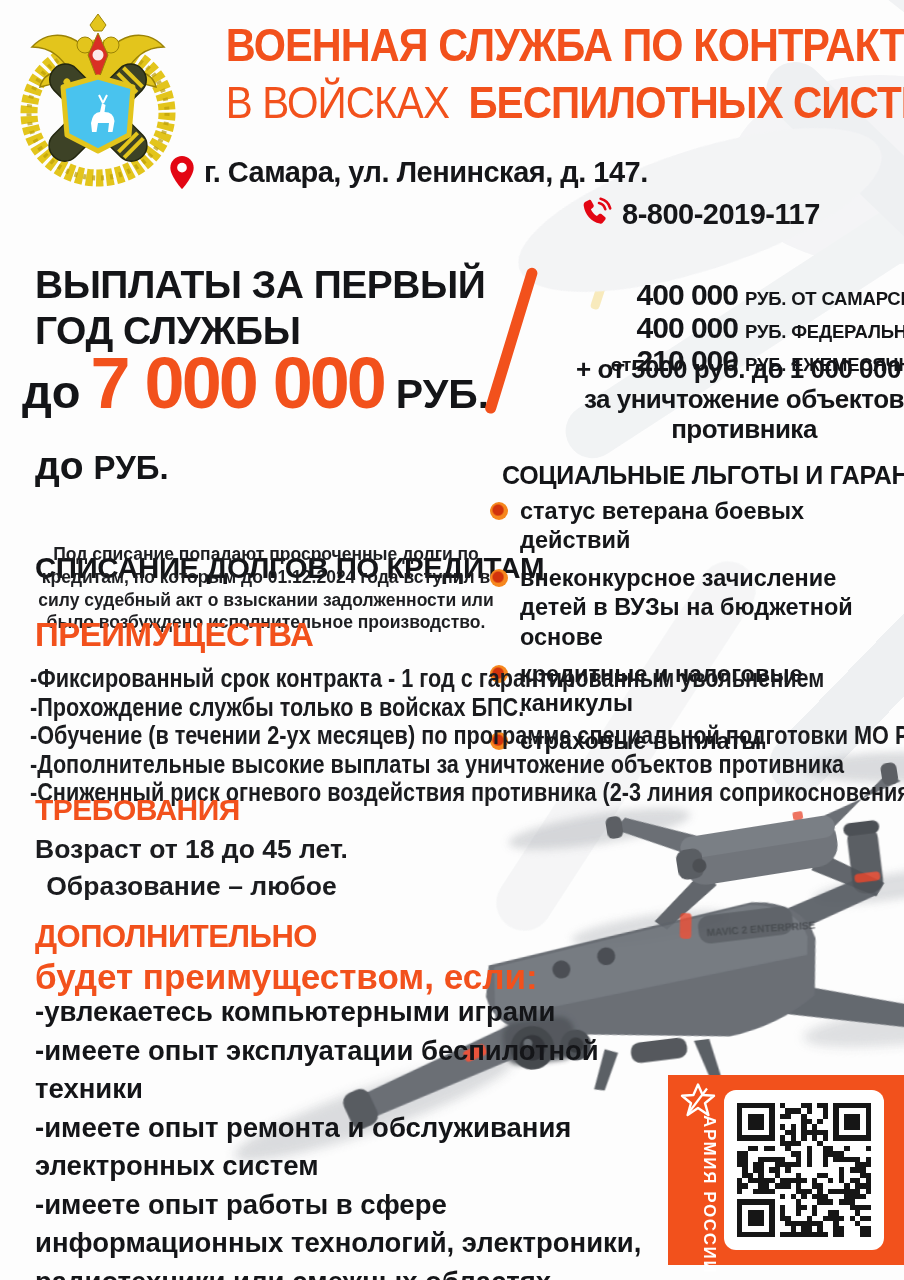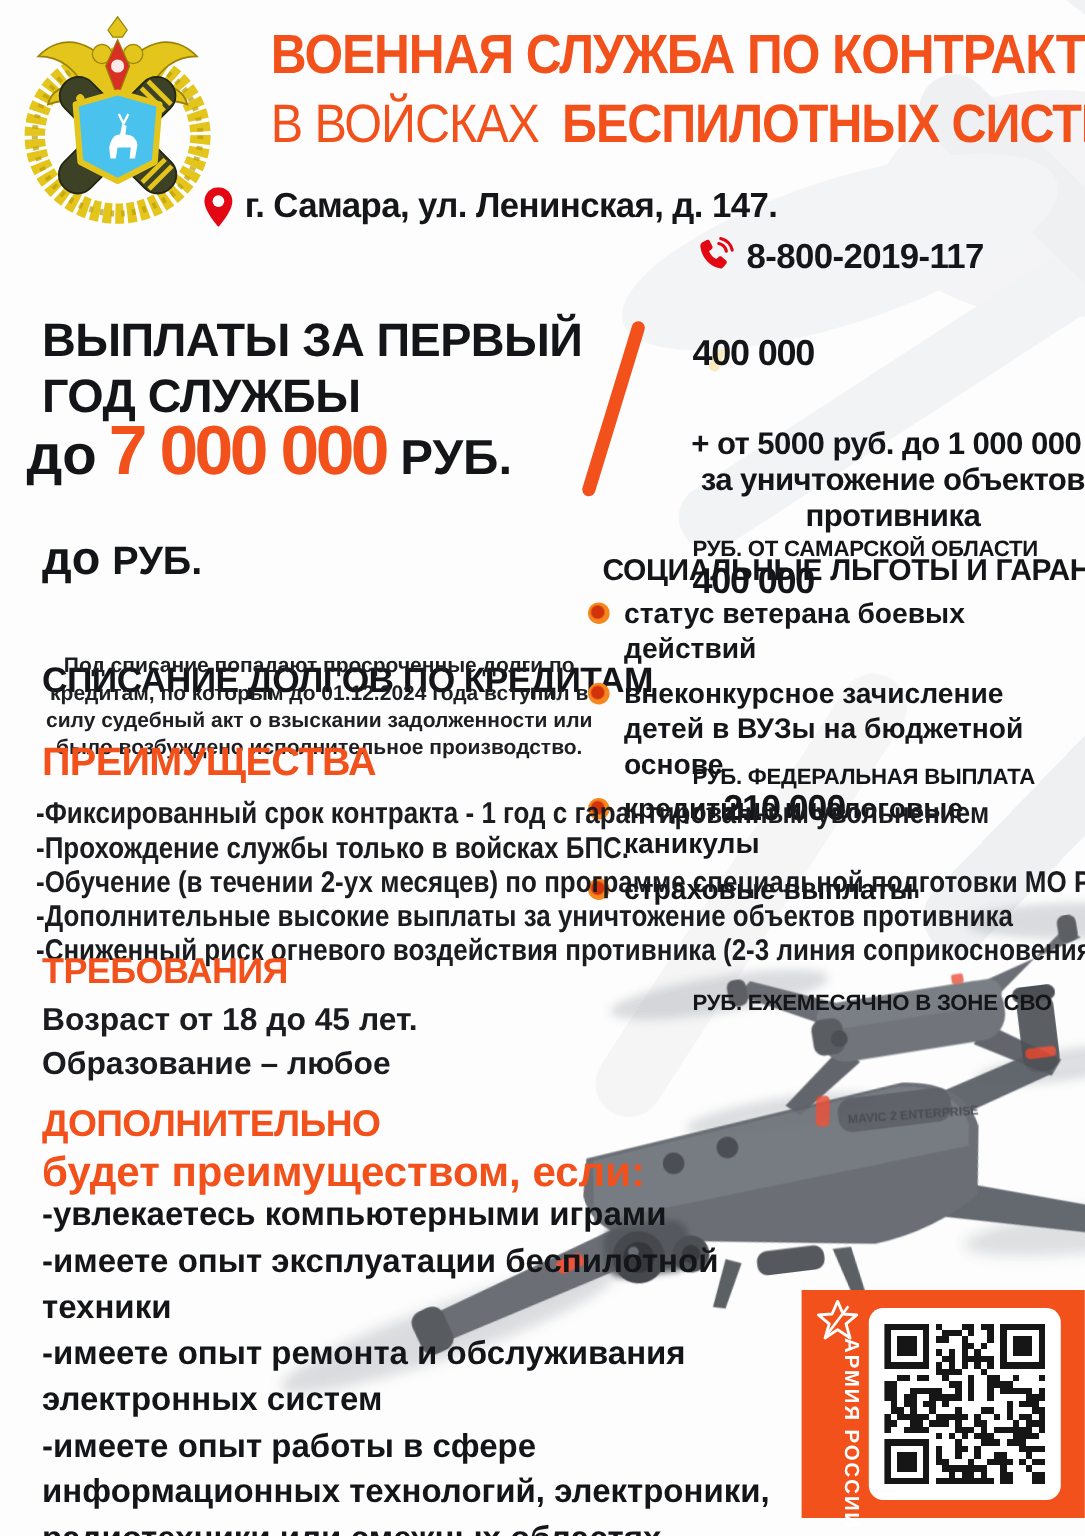--- a/index.html
+++ b/index.html
@@ -31,26 +31,26 @@
   .contact-text{font-size:29px; font-weight:800; color:#151619; letter-spacing:-0.5px;}
   .addr{left:170px; top:156px;}
   .phone1{left:578px; top:154px;}
   .phone2{left:578px; top:197px;}
   .pin-ic{width:24px; height:33px;}
   .ph-ic{width:34px; height:34px;}
   
   .pay-head{left:35px; top:262px; font-size:39px; font-weight:800; line-height:1.17; letter-spacing:-0.5px; color:#141518;}
   .pay-amount{left:22px; top:342px; display:flex; align-items:baseline; white-space:nowrap;}
   .pay-amount .pfx{font-size:47px; font-weight:800; color:#141518;}
-  .pay-amount .num{font-size:58px; font-weight:800; color:#f2511c; letter-spacing:-3px; margin-left:10px;}
+  .pay-amount .num{font-size:72px; font-weight:800; color:#f2511c; letter-spacing:-3px; margin-left:10px;}
   .pay-amount .sfx{font-size:41px; font-weight:800; color:#141518; margin-left:12px;}
   .slash{left:528px; top:268px; width:11px; height:152px; background:#f2511c; border-radius:6px;
          transform:rotate(17deg); transform-origin:top center;}
   .breakdown{left:570px; top:280px; width:334px;}
-  .bd-row{display:flex; align-items:baseline; line-height:1.0; margin-bottom:3px; white-space:nowrap;flex-direction:column;}
+  .bd-row{display:flex; align-items:baseline; line-height:1.0; margin-bottom:3px; white-space:nowrap;}
   .bd-num{flex:0 0 168px; text-align:right; font-size:30px; font-weight:800; letter-spacing:-1px; color:#141518;}
   .bd-num .sm{font-size:19px; letter-spacing:0;}
   .bd-label{font-size:18.5px; font-weight:800; color:#141518; margin-left:7px; letter-spacing:-0.2px;}
   .bonus{left:576px; top:354px; width:336px; color:#141518;}
   .bonus-l1{font-size:26px; font-weight:800; white-space:nowrap; letter-spacing:-0.5px;}
   .bonus-l2,.bonus-l3{font-size:26px; font-weight:800; text-align:center; letter-spacing:-0.5px; line-height:1.15;}
   
   .debt-amount{left:35px; top:444px; display:flex; align-items:baseline; white-space:nowrap;}
   .debt-amount .pfx{font-size:39px; font-weight:800; color:#141518;}
   .debt-amount .num{font-size:56px; font-weight:800; color:#f2511c; letter-spacing:-1.5px; margin-left:8px;}
@@ -63,21 +63,21 @@
   .ben-item{display:flex; margin-bottom:8px;}
   .ben-dot{flex:0 0 18px; height:18px; border-radius:50%; margin:5px 12px 0 0;
            background:radial-gradient(circle at 45% 45%, #d2330c 0 34%, #f6871e 46% 100%);}
   .ben-text{font-size:23.5px; font-weight:600; color:#151619; line-height:1.25;}
   
   .sec-head{color:#f2511c; font-weight:800; letter-spacing:-0.5px; white-space:nowrap;}
   .adv-head{left:35px; top:616px; font-size:33px;}
   .adv-list{left:30px; top:664px; width:1010px; transform:scaleX(.866); transform-origin:left top;}
   .adv-item{font-size:25px; font-weight:700; color:#1b1c1f; line-height:28.5px; white-space:nowrap;}
   .req-head{left:35px; top:793px; font-size:30px;}
-  .req-items{left:35px; top:831px;}
+  .req-items{left:35px; top:831px;text-align:center;}
   .req-item{font-size:26.5px; font-weight:600; color:#1b1c1f; line-height:37px;}
   .add-head{left:35px; top:919px; font-size:31px;}
   .add-sub{left:35px; top:957px; font-size:35px; font-weight:700; color:#f2511c; white-space:nowrap;}
   .add-list{left:35px; top:993px; width:632px;}
   .add-item{font-size:27.5px; font-weight:600; color:#141518; line-height:38.5px;}
   
   .qr-block{left:668px; top:1075px; width:236px; height:190px; background:#f2511c;}
   .qr-star{left:12px; top:7px; width:36px; height:36px;}
   .qr-brand{left:51px; top:40px; transform:rotate(90deg); transform-origin:left top;
             color:#fff; font-size:17px; font-weight:800; letter-spacing:1.6px; white-space:nowrap;}

